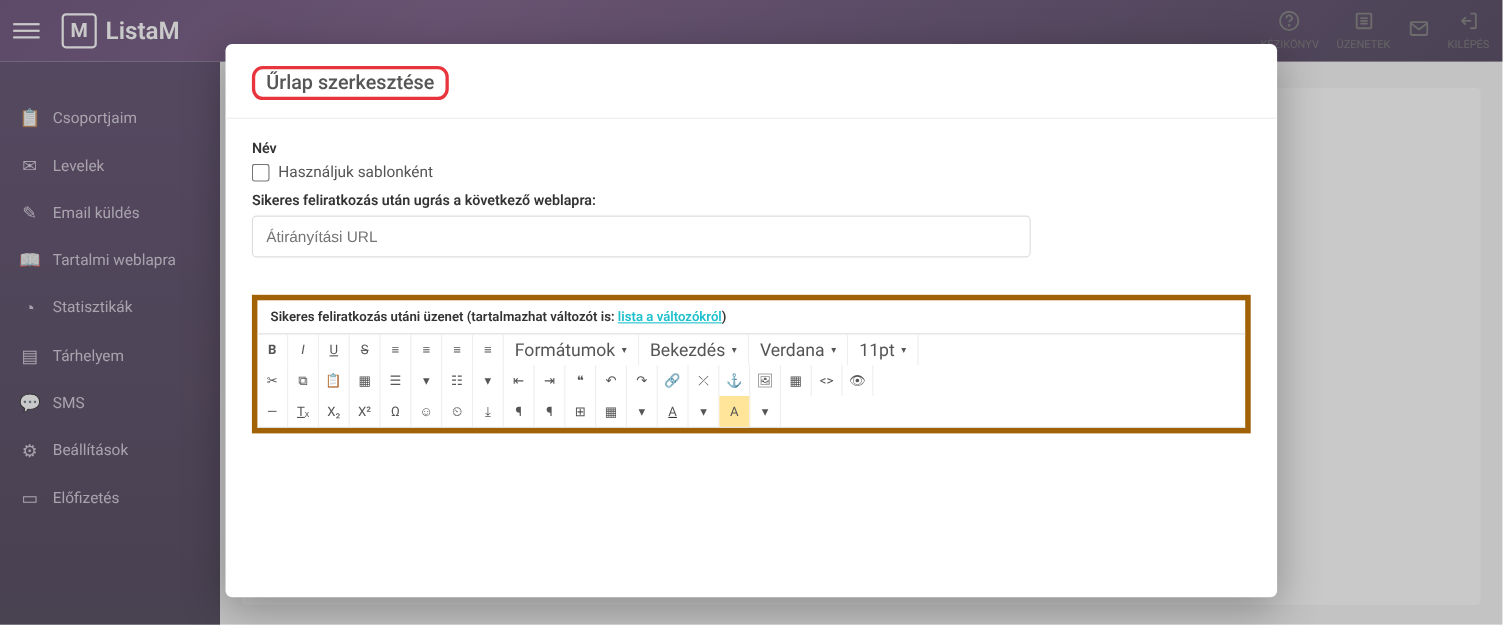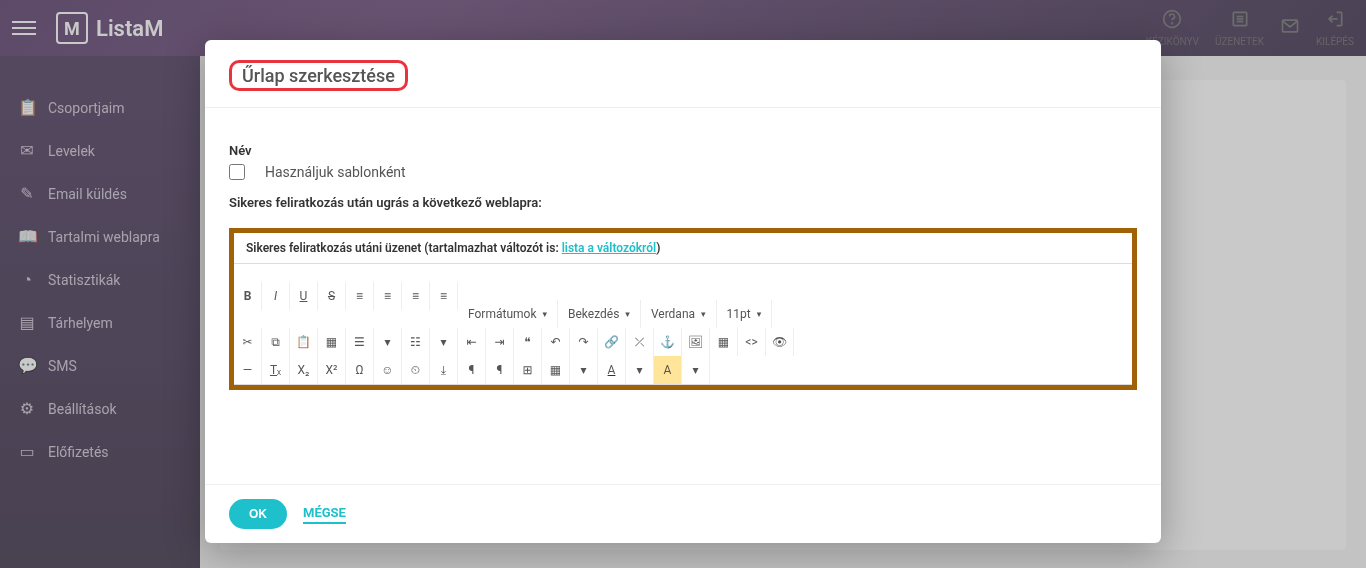--- a/index.html
+++ b/index.html
@@ -25,34 +25,34 @@
 .overlay { position: absolute; inset: 0; background: rgba(120,120,120,0.4); z-index: 5; }
 
 
 .modal { position: absolute; top: 40px; left: 205px; right: 205px; bottom: 25px; background: #fff; border-radius: 6px; box-shadow: 0 10px 40px rgba(0,0,0,0.3); z-index: 10; display: flex; flex-direction: column; }
 .modal-header { padding: 20px 24px 16px; border-bottom: 1px solid #eee; }
 .modal-title { font-size: 18px; color: #555; font-weight: 500; display: inline-block; }
 .red-highlight { border: 3px solid #e8343d; border-radius: 10px; padding: 2px 10px; display: inline-block; }
 .modal-body { flex: 1; overflow-y: auto; padding: 20px 24px; position: relative; }
 .modal-body::-webkit-scrollbar { width: 10px; }
 .modal-body::-webkit-scrollbar-thumb { background: #ccc; border-radius: 5px; }
-.form-label { font-size: 13px; font-weight: 600; color: #333; margin-bottom: 6px; display: block; margin-top: 15px; }
+.form-label { font-size: 13px; font-weight: 600; color: #333; margin-bottom: 6px; display: block; }
 .form-input { width: 78%; padding: 10px 12px; border: 1px solid #ddd; border-radius: 4px; font-size: 14px; color: #555; margin-bottom: 16px; }
-.checkbox-row { display: flex; align-items: center; gap: 20px; margin-bottom: 10px; color: #555; font-size: 14px; }
+.checkbox-row { display: flex; align-items: center; gap: 8px; margin-bottom: 10px; color: #555; font-size: 14px; }
 .checkbox-row input { width: 16px; height: 16px; }
 .wizard-btn-wrap { display: inline-block; border: 3px solid #e8343d; border-radius: 12px; padding: 3px; margin-bottom: 18px; }
 .wizard-btn { background: #1ec0cc; color: #fff; border: none; padding: 10px 20px; border-radius: 18px; font-size: 12px; font-weight: 700; letter-spacing: 0.5px; cursor: pointer; }
 .placeholder-input { color: #999; }
 .editor-section { border: 5px solid #a16207; margin-top: 18px; }
 .editor-header { padding: 8px 12px; font-size: 12px; font-weight: 600; color: #333; border-bottom: 1px solid #ddd; }
 .editor-header a { color: #1ec0cc; text-decoration: underline; }
 .toolbar { display: flex; flex-wrap: wrap; border-bottom: 1px solid #ddd; }
 .toolbar-row { display: flex; align-items: center; width: 100%; }
 .toolbar-btn { width: 28px; height: 28px; display: flex; align-items: center; justify-content: center; font-size: 12px; color: #555; cursor: pointer; border-right: 1px solid #eee; }
-.toolbar-select { padding: 0 10px; height: 28px; display: flex; align-items: center; font-size: 12px; color: #555; border-right: 1px solid #eee; cursor: pointer; gap: 6px; margin-top: 36px; }
+.toolbar-select { padding: 0 10px; height: 28px; display: flex; align-items: center; font-size: 16px; color: #555; border-right: 1px solid #eee; cursor: pointer; gap: 6px; }
 .toolbar-select::after { content: "▾"; font-size: 9px; }
 .modal-footer { padding: 14px 24px; display: flex; align-items: center; gap: 16px; border-top: 1px solid #f0f0f0; }
 .ok-btn { background: #1ec0cc; color: #fff; border: none; padding: 8px 20px; border-radius: 16px; font-size: 12px; font-weight: 700; cursor: pointer; }
 .cancel-btn { color: #1ec0cc; font-size: 13px; font-weight: 700; text-decoration: none; border-bottom: 2px solid #1ec0cc; padding-bottom: 2px; cursor: pointer; }
 
 
 .bg-card { position: absolute; top: 80px; left: 220px; right: 20px; height: 470px; background: #fff; border-radius: 4px; z-index: 2; }
 .bg-warning { position: absolute; bottom: 10px; left: 18px; font-size: 13px; color: #888; }
 </style>
 </head>
@@ -165,20 +165,21 @@
   <div class="modal-body">
     <label class="form-label">Név</label>
     
     <div class="checkbox-row">
       <input type="checkbox" style="">
       <span>Használjuk sablonként</span>
     </div>
     
     
     <label class="form-label" style="display:block;">Sikeres feliratkozás után ugrás a következő weblapra:</label>
+    <input class="form-input placeholder-input" placeholder="Átirányítási URL" style="">
     
     <div class="editor-section">
       <div class="editor-header">
         <span>Sikeres feliratkozás utáni üzenet (tartalmazhat változót is: </span><a href="#">lista a változókról</a><span>)</span>
       </div>
       <div class="toolbar">
         <div class="toolbar-row">
           <div class="toolbar-btn">
               <b>B</b>
             </div>
@@ -239,17 +240,13 @@
           <div class="toolbar-btn">
               <u style="text-decoration-color:#333">A</u>
             </div>
           <div class="toolbar-btn">▾</div>
           <div class="toolbar-btn" style="background:#ffe599">A</div>
           <div class="toolbar-btn">▾</div>
         </div>
       </div>
     </div>
   </div>
-  <div class="modal-footer">
-    <button class="ok-btn">OK</button>
-    <a class="cancel-btn">MÉGSE</a>
-  </div>
 </div>
 
 </body></html>

